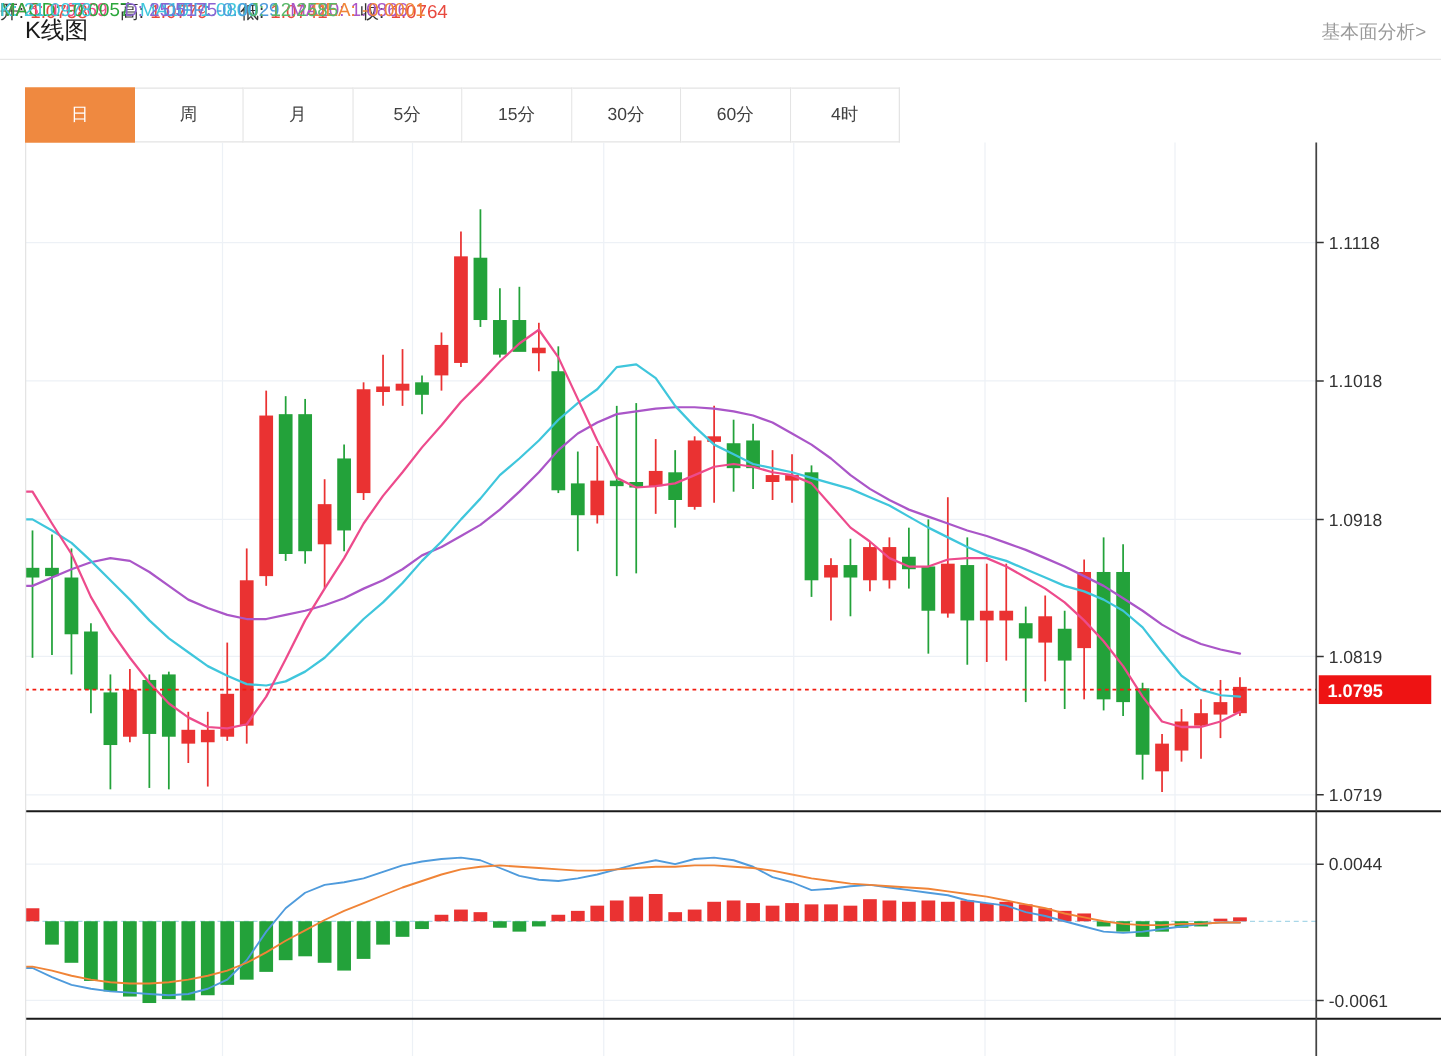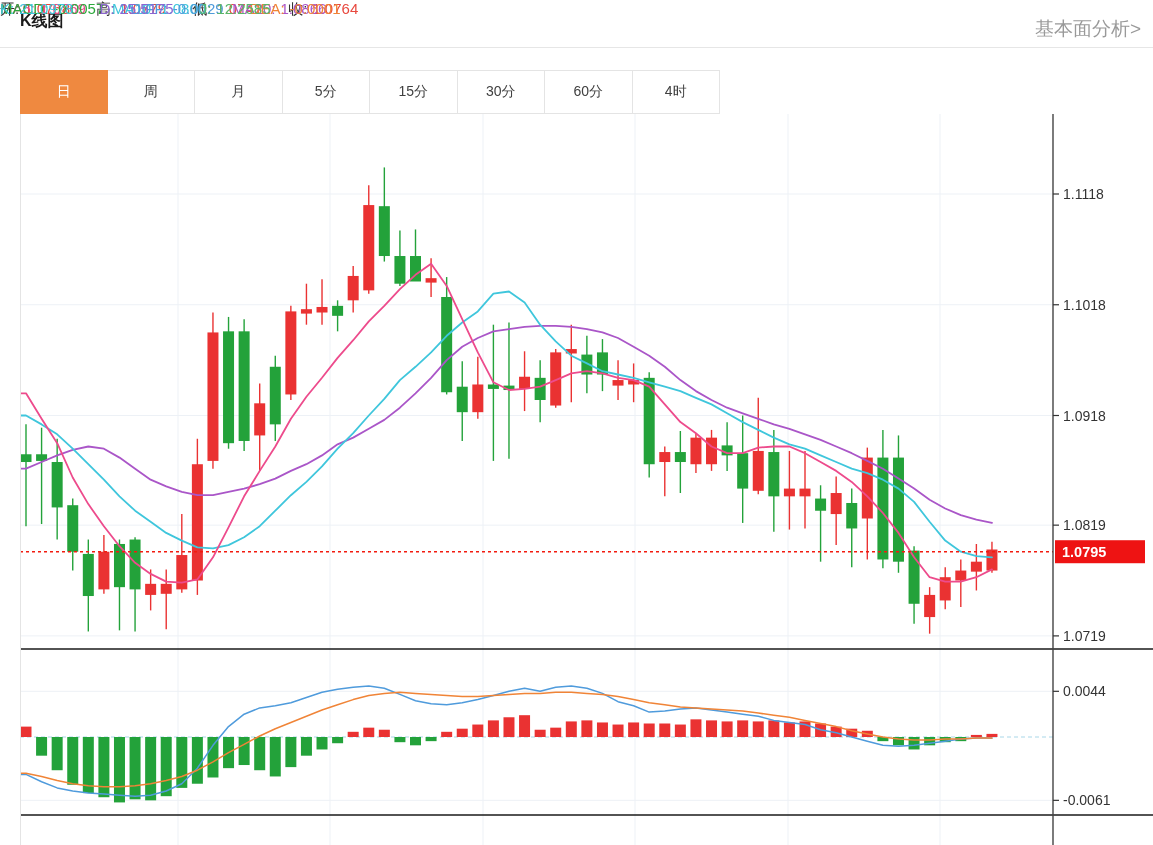--- a/index.html
+++ b/index.html
@@ -1,19 +1,19 @@
 <!DOCTYPE html>
 <html><head>
 <meta charset="utf-8">
 <style>
   html,body{margin:0;padding:0;}
   body{width:1153px;height:845px;position:relative;background:#fff;
        font-family:"Liberation Sans",sans-serif;overflow:hidden;}
-  .page-title{position:absolute;left:20px;top:11px;font-size:16px;font-weight:700;color:#1a1a1a;}
-  .fund-link{position:absolute;right:12px;top:16px;font-size:19px;color:#999;cursor:pointer;}
+  .page-title{position:absolute;left:20px;top:11px;font-size:19px;font-weight:400;color:#1a1a1a;}
+  .fund-link{position:absolute;right:12px;top:16px;font-size:15px;color:#999;cursor:pointer;}
   .divider{position:absolute;left:0;top:47px;width:100%;height:1px;background:#e6e6e6;}
   .tabs{position:absolute;left:20px;top:70px;display:flex;height:44px;z-index:4;}
   .tab{width:87.5px;box-sizing:border-box;border:1px solid #e4e4e4;border-left:none;
        display:flex;align-items:center;justify-content:center;font-size:14px;color:#404040;
        background:#fff;cursor:pointer;}
   .tab.first{border-left:1px solid #e4e4e4;}
   .tab.active{color:#fff;}
   #chart-svg{position:absolute;left:0;top:0;z-index:1;}
   .legend{position:absolute;font-size:15px;white-space:nowrap;z-index:3;}
   .legend .item{margin-right:26px;}

